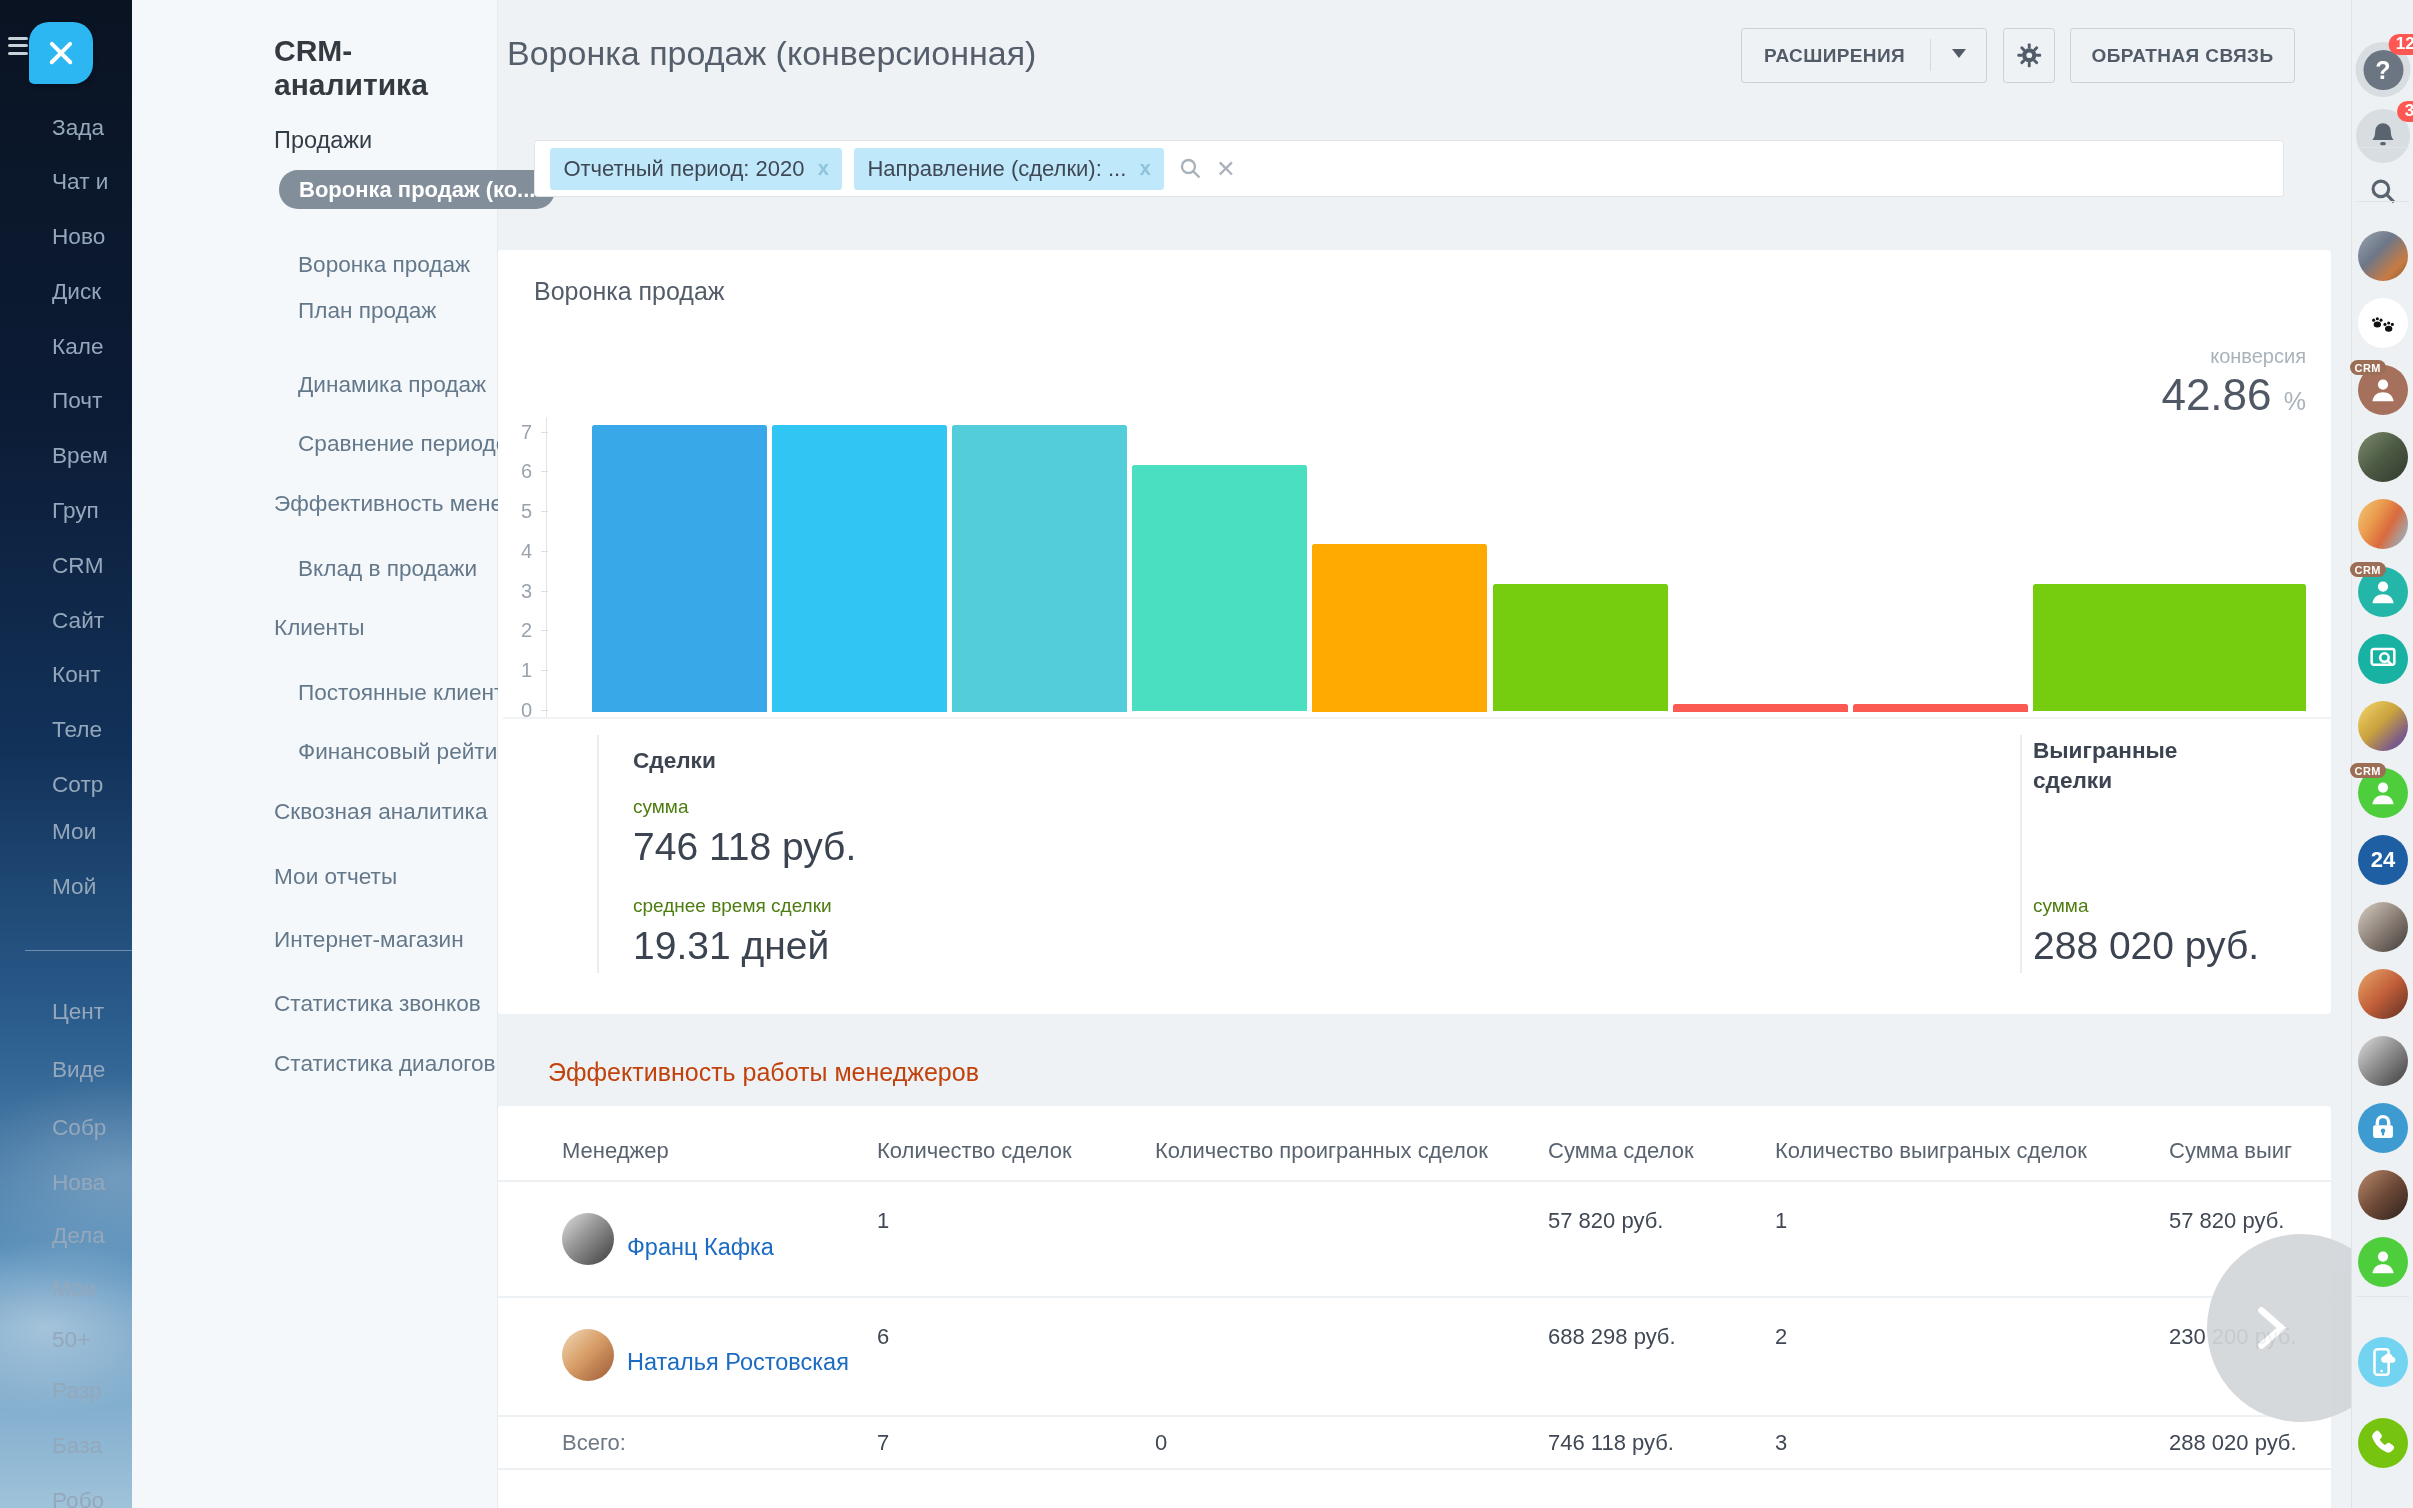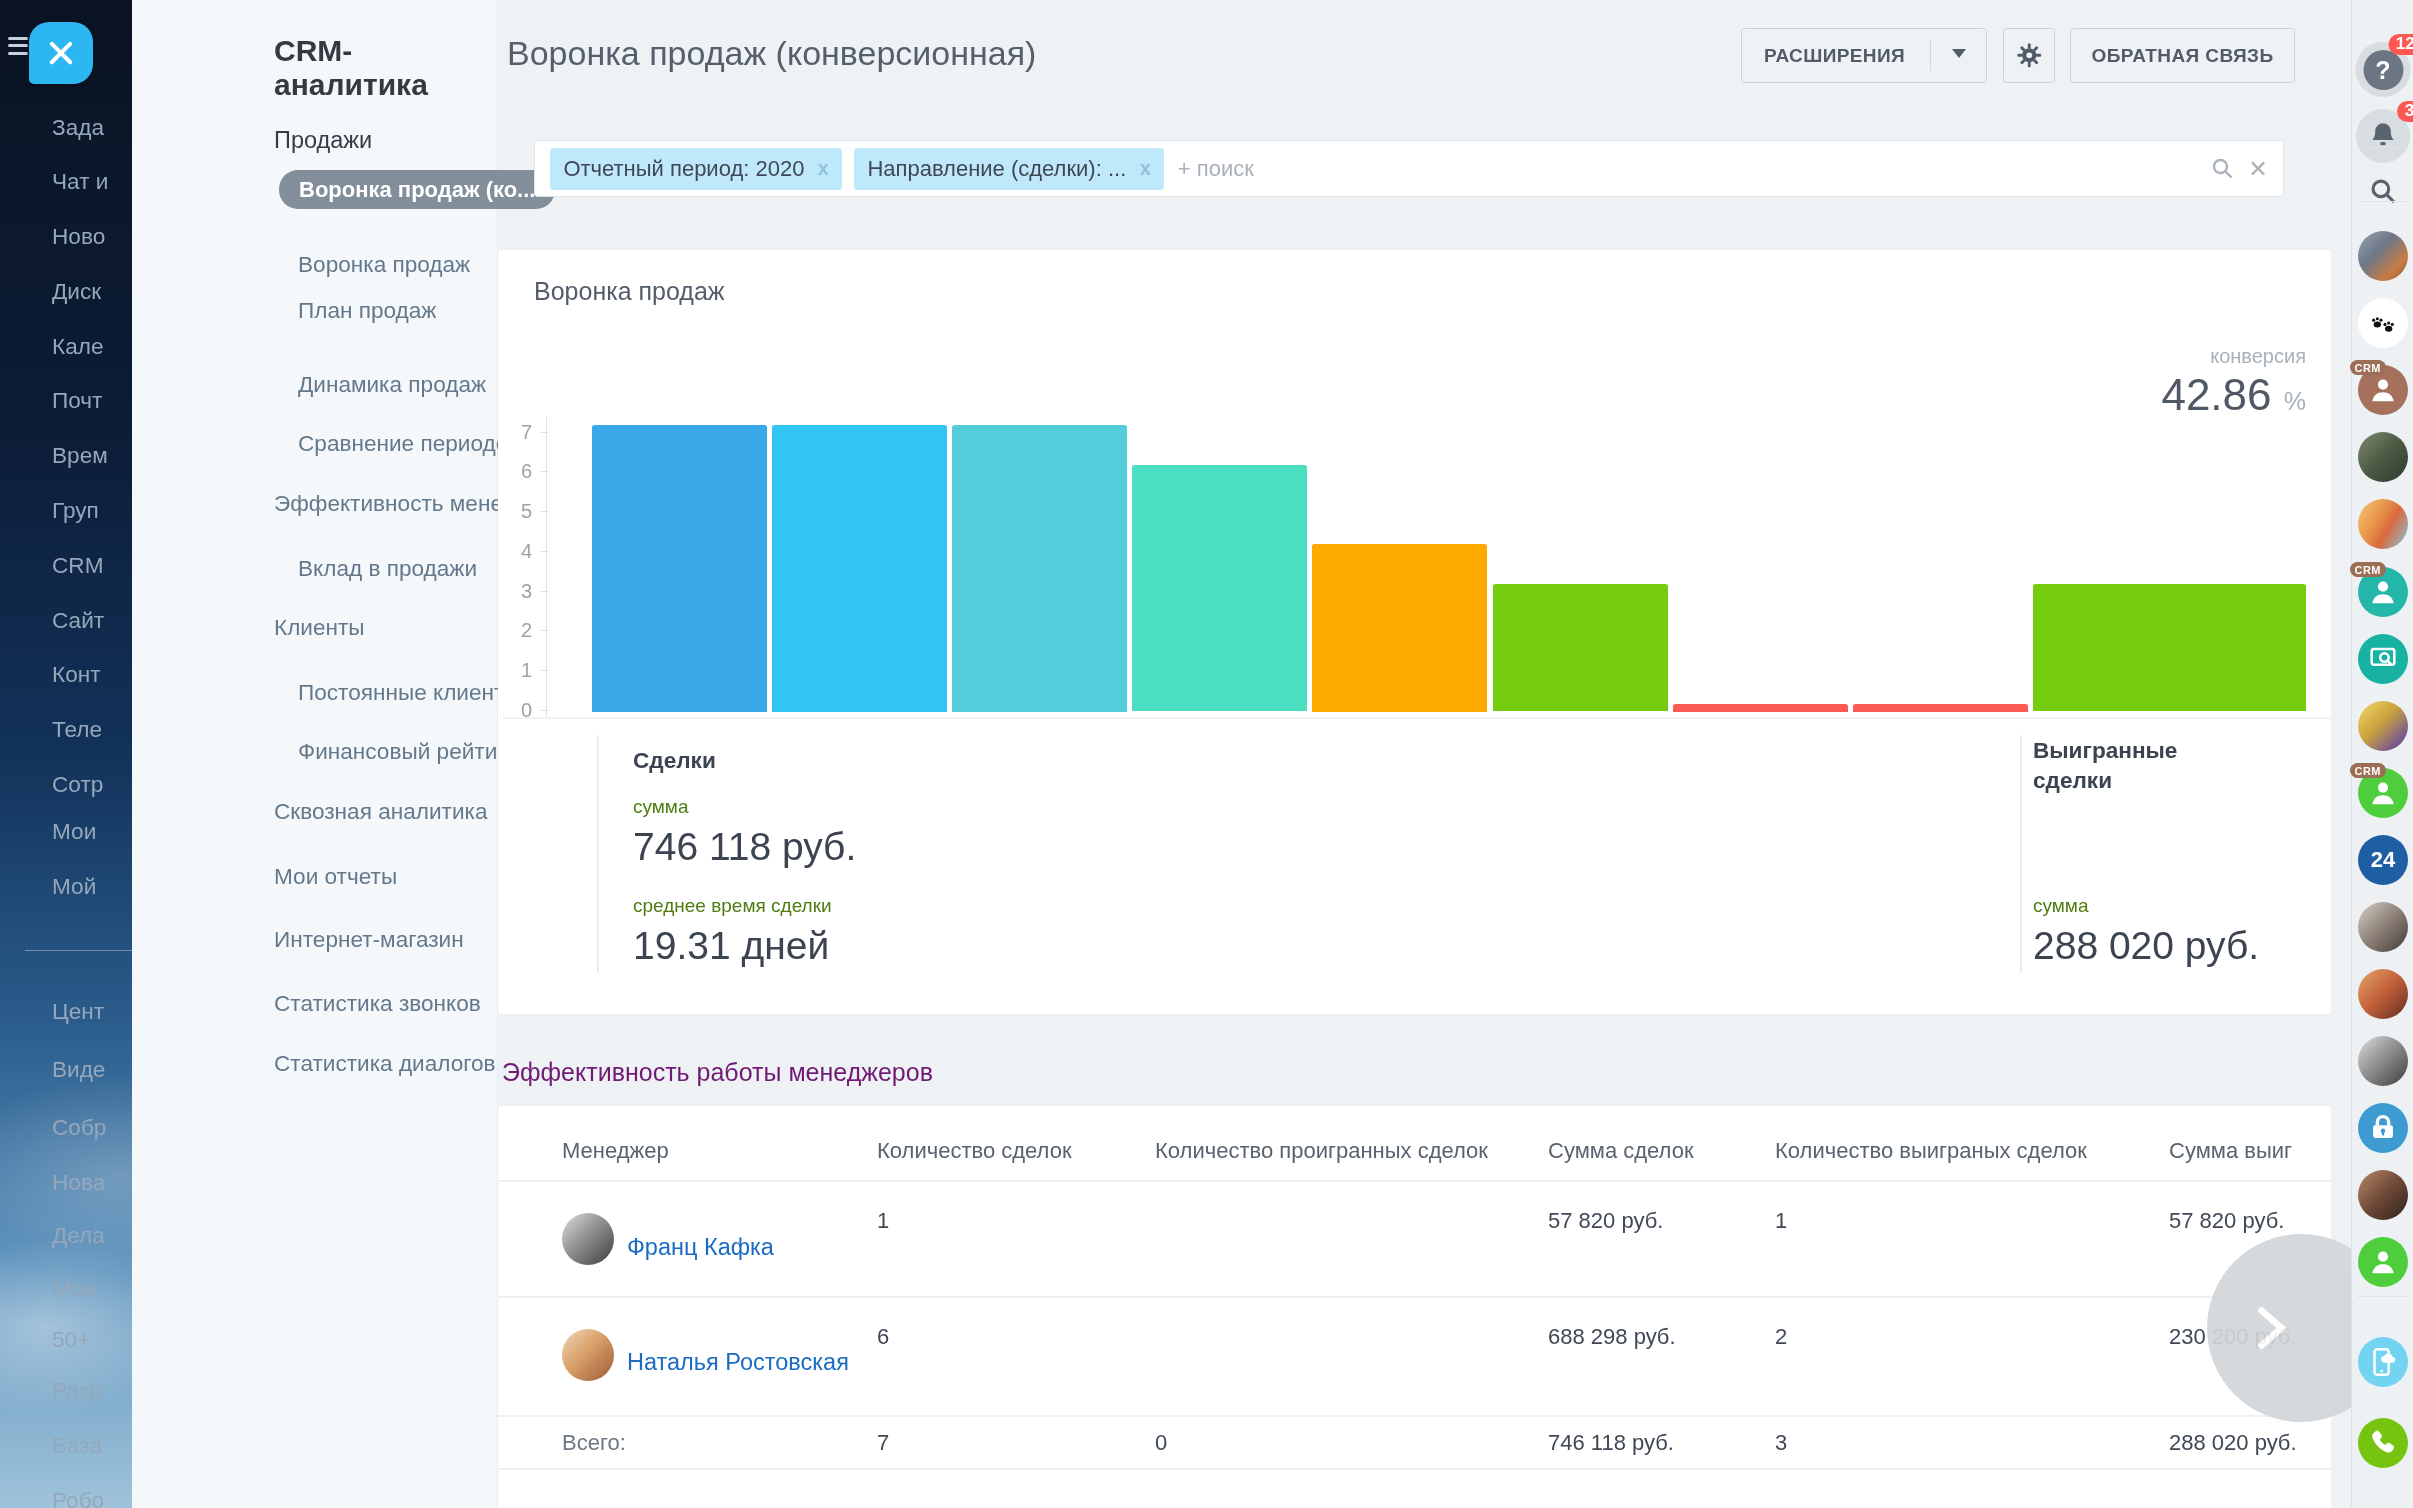--- a/index.html
+++ b/index.html
@@ -50,21 +50,21 @@
   #filter-input{flex:1;border:none;outline:none;font-size:22px;color:#333;min-width:84px;
     font-family:"Liberation Sans","DejaVu Sans",sans-serif;background:transparent;}
   #filter-input::placeholder{color:#a9b2bb;}
   .ficon{width:28.5px;height:28.5px;}
   #filter-clear{font-size:23.5px;color:#a9b2bb;}
 
   
   #funnel-card{left:498px;top:250px;width:1833px;height:764px;background:#fff;border-radius:3.4px;}
   #table-card{left:498px;top:1106px;width:1833px;height:402px;background:#fff;border-radius:3.4px 3.4px 0 0;}
   #funnel-heading{left:534px;top:277px;font-size:25px;color:#535c69;}
-  #managers-heading{left:502px;top:1058px;font-size:25px;color:#701a75;}
+  #managers-heading{left:548px;top:1058px;font-size:25px;color:#c2410c;}
 
   
   .ytick{position:absolute;width:50px;text-align:right;font-size:20px;color:#9aa3ac;line-height:20px;}
   .ytickmark{position:absolute;width:6.7px;height:0.8px;background:#d9dfe4;}
   #yaxis-line{left:546px;top:417px;width:0.8px;height:302px;background:#dfe5e9;}
   #baseline{left:503px;top:717px;width:1828px;height:1.7px;background:#f0f2f4;}
   .fbar{position:absolute;border-radius:2.5px 2.5px 0 0;}
   #conv-label{right:107px;top:345px;font-size:20px;color:#a9b2bb;text-align:right;}
   #conv-value{right:107px;top:370px;text-align:right;font-size:44px;color:#4f5864;}
   #conv-value .pct{font-size:25px;color:#a9b2bb;}
@@ -204,21 +204,20 @@
 
   <div id="filter-bar" class="abs">
     <div class="ftag">
       <span>Отчетный период: 2020</span>
       <span class="tx">x</span>
     </div>
     <div class="ftag">
       <span>Направление (сделки): ...</span>
       <span class="tx">x</span>
     </div>
-    <input id="filter-input" placeholder="+ поиск" style="">
     <svg class="ficon" viewBox="0 0 24 24">
       <circle cx="10.5" cy="10.5" r="5.5" fill="none" stroke="#a9b2bb" stroke-width="2"></circle>
       <path d="M14.8 14.8l5 5" stroke="#a9b2bb" stroke-width="2"></path>
     </svg>
     <span id="filter-clear">✕</span>
   </div>
 
   <div id="funnel-card" class="abs"></div>
   <div id="funnel-heading" class="abs">Воронка продаж</div>
   <div id="conv-label" class="abs">конверсия</div>

